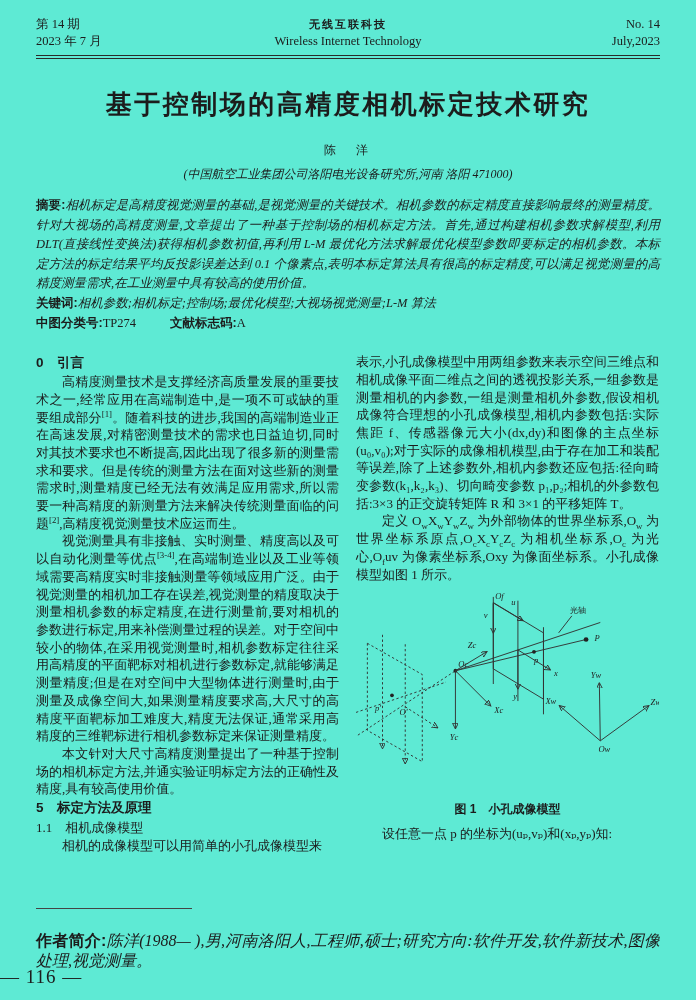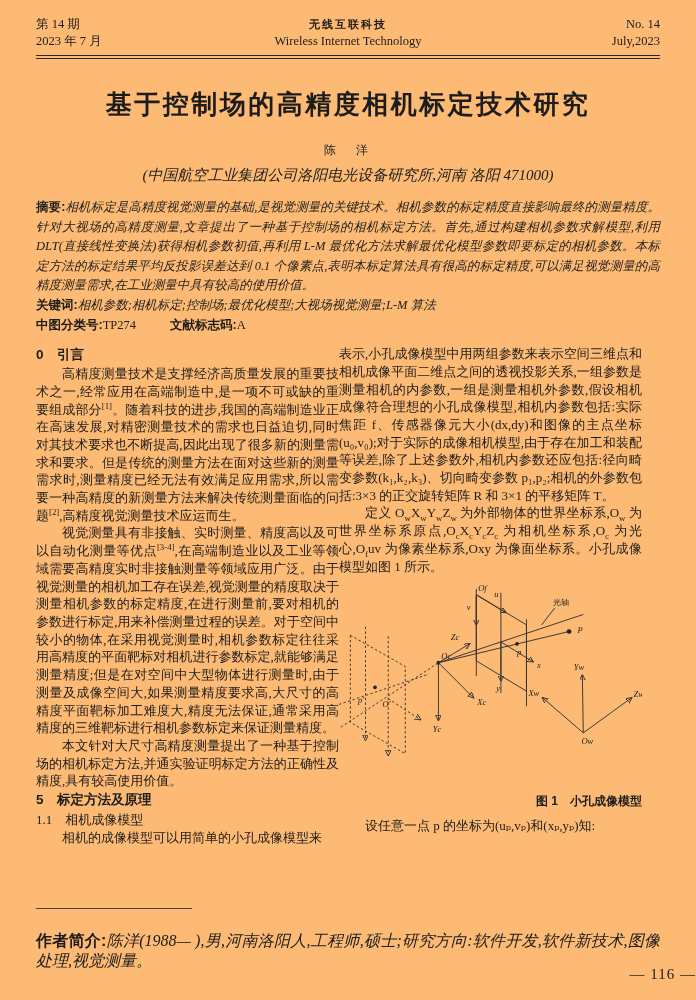--- a/index.html
+++ b/index.html
@@ -1,67 +1,67 @@
 <!DOCTYPE html>
 <html><head>
 <meta charset="utf-8">
 <style>
   html,body{margin:0;padding:0;background:#e8e8e6;}
   .page{
     position:relative;
     width:696px;height:1000px;
     margin:0 auto;
-    background:#fdba74;
+    background:#5eead4;
     color:#1c1c1c;
     font-family:"Liberation Serif","DejaVu Serif",serif;
     box-sizing:border-box;
     padding:16px 36px 0 36px;
     overflow:hidden;
   }
   .hei{font-family:Liberation Serif, serif;}
   .kai{font-style:italic;}
   
   .jheader{display:flex;justify-content:space-between;align-items:flex-end;font-size:12.5px;line-height:17px;}
   .jheader .hl{text-align:left;width:120px;}
   .jheader .hc{text-align:center;flex:1;}
   .jheader .hr{text-align:right;width:120px;}
   .jc-cn{font-size:11px;font-weight:bold;letter-spacing:2px;}
   .dblrule{margin-top:5px;height:2px;border-top:1.5px solid #2a2a2a;border-bottom:1.5px solid #2a2a2a;}
   
   .title{margin-top:28px;text-align:center;font-size:26px;font-weight:bold;letter-spacing:2.5px;}
   .author{margin-top:20px;text-align:center;font-size:12px;letter-spacing:4px;}
-  .affil{margin-top:7px;text-align:center;font-size:15px;}
+  .affil{margin-top:7px;text-align:center;font-size:12px;}
   
   .meta{margin-top:13px;font-size:12.5px;line-height:19.6px;text-align:justify;}
   .meta p{margin:0;}
   .lbl{font-style:normal;font-weight:bold;font-family:"Liberation Sans","DejaVu Sans",sans-serif;}
   .clcline{margin-top:1px;}
   .clc-gap{display:inline-block;width:34px;}
   
-  .columns{display:flex;margin-top:10px;}
+  .columns{display:flex;gap:17px;margin-top:20px;}
   .col{width:303px;font-size:13px;line-height:17.7px;text-align:justify;}
   .col p{margin:0;text-indent:2em;}
   .col p.noindent{text-indent:0;}
   .h1{font-family:"Liberation Sans","DejaVu Sans",sans-serif;font-weight:bold;font-size:13.5px;line-height:20px;text-indent:0 !important;}
   .h2{font-size:13px;line-height:19px;text-indent:0 !important;}
   sup{font-size:0.68em;vertical-align:super;line-height:0;}
   sub{font-size:0.68em;vertical-align:sub;line-height:0;}
   
   .figure{margin-top:4px;text-align:center;}
   .figure svg{display:block;margin:0 auto;}
-  .figcap{font-family:"Liberation Sans","DejaVu Sans",sans-serif;font-weight:bold;font-size:12px;margin:2px 0 6px 0;text-align:right;}
+  .figcap{font-family:"Liberation Sans","DejaVu Sans",sans-serif;font-weight:bold;font-size:12px;margin:2px 0 6px 0;text-align:center;}
   svg text{font-family:"Liberation Serif","DejaVu Serif",serif;font-size:9px;font-style:italic;fill:#222;}
   svg text.cjk{font-style:normal;font-size:8.5px;}
   svg line,svg path{stroke:#333;stroke-width:1;fill:none;}
   svg .dash{stroke-dasharray:2.5 2.5;}
   svg circle{fill:#222;stroke:none;}
   
   .footsep{position:absolute;left:36px;top:908px;width:156px;border-top:1px solid #444;}
   .bio{position:absolute;left:36px;top:915px;width:624px;font-size:16px;line-height:19.5px;text-align:justify;}
-  .pagenum{position:absolute;left:0;top:966px;width:100%;text-align:right;font-size:15px;letter-spacing:1px;}
+  .pagenum{position:absolute;left:0;top:966px;width:100%;text-align:left;font-size:19px;letter-spacing:1px;}
 </style>
 </head>
 <body>
 
 <div class="page">
 
   <div class="jheader">
     <div class="hl">
       <div>第 14 期</div>
       <div>2023 年 7 月</div>

